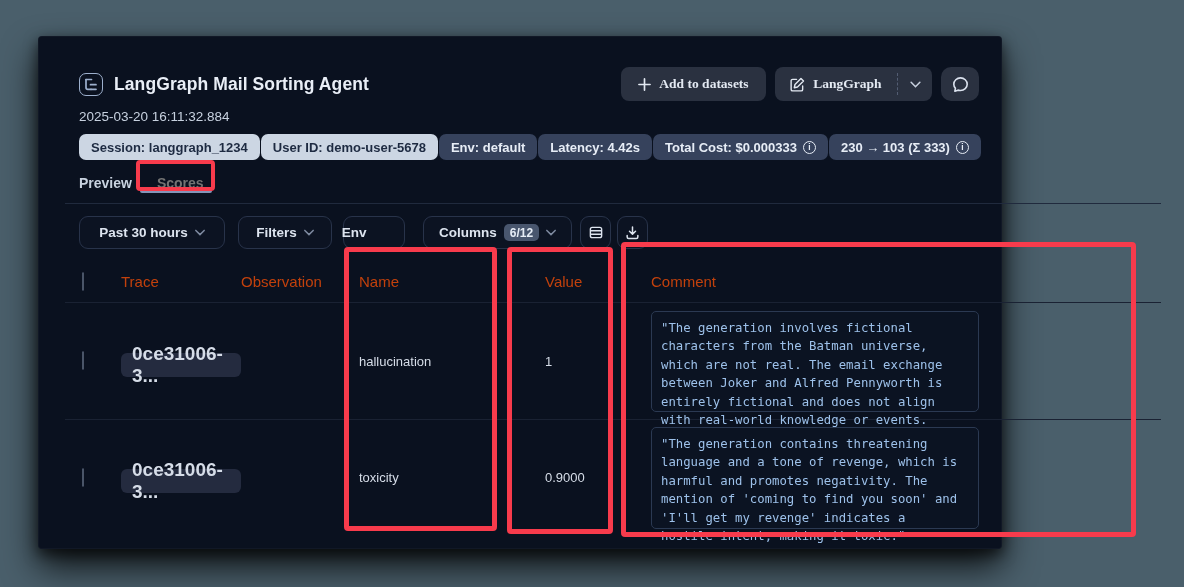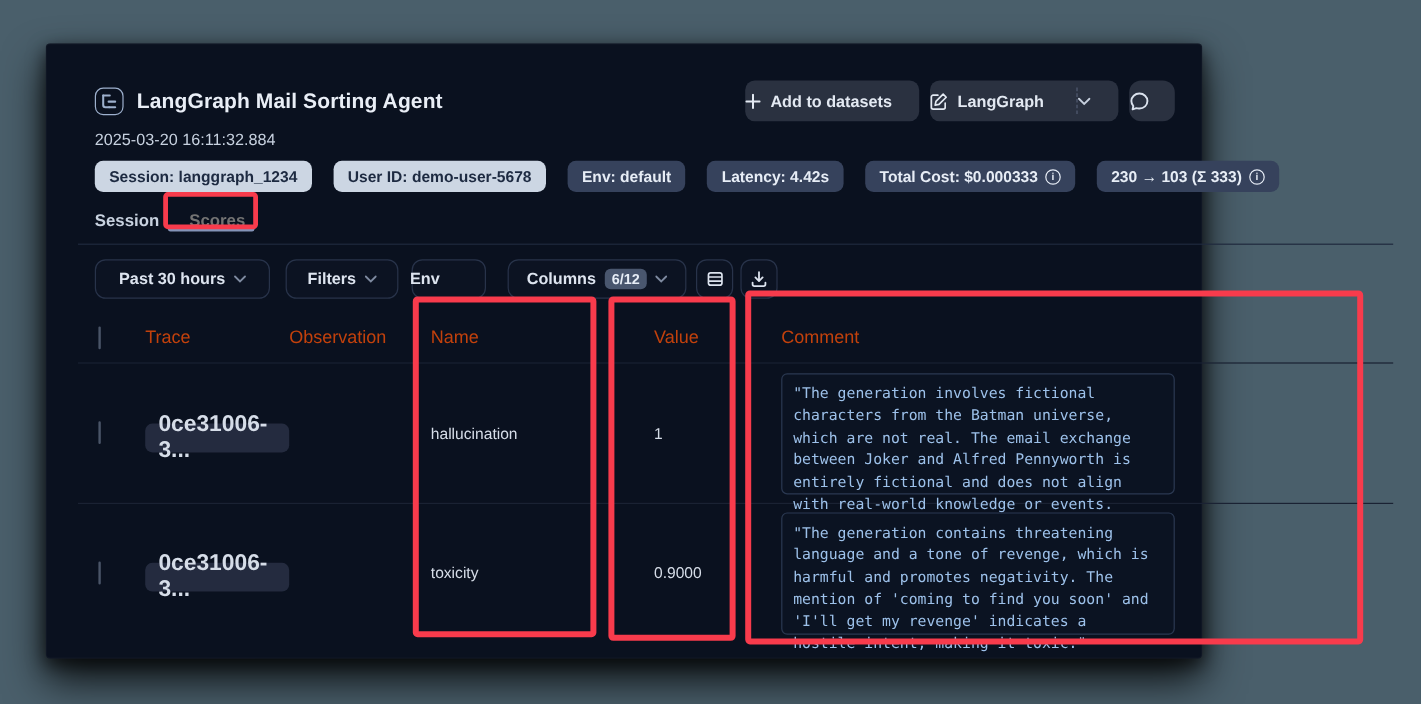--- a/index.html
+++ b/index.html
@@ -13,34 +13,34 @@
   .card-pad { padding:30px 22px 0 40px; }
 
   
   .hdr-row { display:flex; align-items:center; justify-content:space-between; height:34px; }
   .hdr-left { display:flex; align-items:center; gap:11px; }
   .trace-type-icon { width:24px; height:23px; border:1.7px solid #9db0cd; border-radius:7px;
           display:flex; align-items:center; justify-content:center; color:#9db0cd; flex:0 0 auto; }
   .page-title { font-size:17.5px; font-weight:700; color:#e9eef6; letter-spacing:.1px; }
   .hdr-actions { display:flex; align-items:center; gap:9px; }
   .btn { background:#2a3140; color:#e3e9f2; border:none; border-radius:8px; height:34px;
-         display:inline-flex; align-items:center; gap:8px;
-         font-size:13.5px; font-weight:600; font-family:Liberation Sans, sans-serif; cursor:pointer; }
+         display:inline-flex; align-items:center; justify-content:center; gap:8px;
+         font-size:13.5px; font-weight:600; font-family:Liberation Serif, serif; cursor:pointer; }
   .btn svg { flex:0 0 auto; }
   .btn-add { width:145px; }
   .btn-split { display:inline-flex; height:34px; background:#2a3140; border-radius:8px; overflow:hidden; }
   .btn-split .main { width:122px; background:transparent; height:34px; border-radius:0; }
   .btn-split .sep { width:1px; height:22px; margin:6px 0; border-left:1px dashed #535d73; }
   .btn-split .chev { width:34px; background:transparent; height:34px; border-radius:0; color:#c6cfdd; }
   .btn-bubble { width:38px; height:34px; border-radius:10px; color:#dbe2ee; }
 
   .timestamp { margin-top:8px; font-size:13.5px; color:#c7d1df; }
 
   
-  .badges { margin-top:10px; display:flex; align-items:center; gap:18px; }
+  .badges { margin-top:10px; display:flex; align-items:center; gap:1px; }
   .badge { height:26px; border-radius:7px; padding:0 12px; display:inline-flex; align-items:center;
            gap:6px; font-size:13px; font-weight:600; white-space:nowrap; }
   .badge.light { background:#ccd6e3; color:#1d2a41; }
   .badge.dark  { background:#36425c; color:#e7edf6; }
   .info-circle { width:13px; height:13px; border:1.2px solid currentColor; border-radius:50%;
            display:inline-flex; align-items:center; justify-content:center;
            font-size:8.5px; font-weight:700; line-height:1; }
 
   
   .tabs { margin-top:12px; display:flex; align-items:center; gap:25px; height:22px; }
@@ -157,21 +157,21 @@
           <span>Total Cost: $0.000333</span>
           <span class="info-circle">i</span>
         </span>
         <span class="badge dark">
           <span>230 → 103 (Σ 333)</span>
           <span class="info-circle">i</span>
         </span>
       </div>
 
       <div class="tabs">
-        <span class="tab">Session</span>
+        <span class="tab">Preview</span>
         <span class="tab active">Scores</span>
       </div>
     </div>
 
     <div class="card-pad" style="padding-top:0;">
       <div class="tab-divider"></div>
 
       <div class="toolbar">
         <button class="tbtn w-past">
           <span>Past 30 hours</span>

